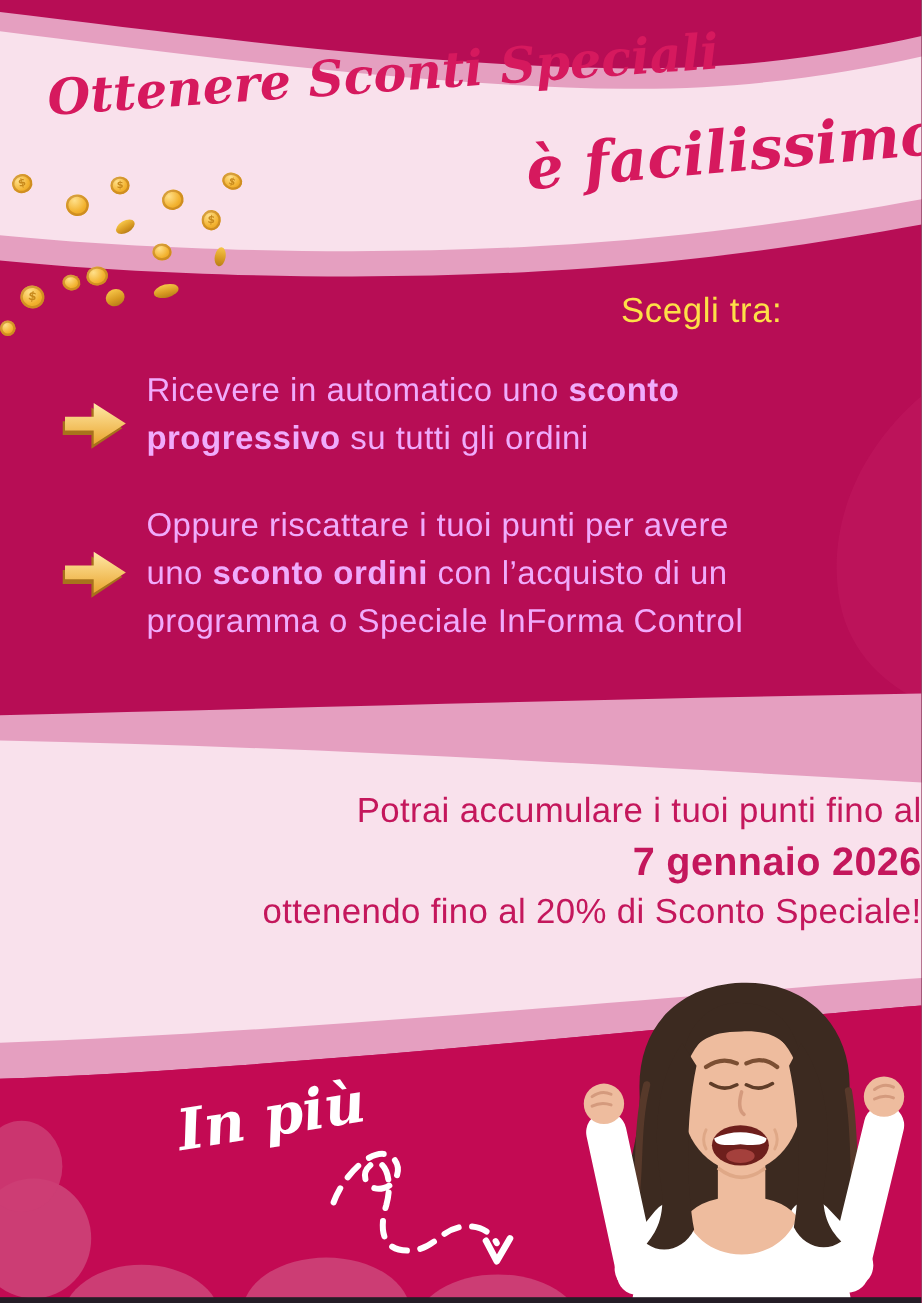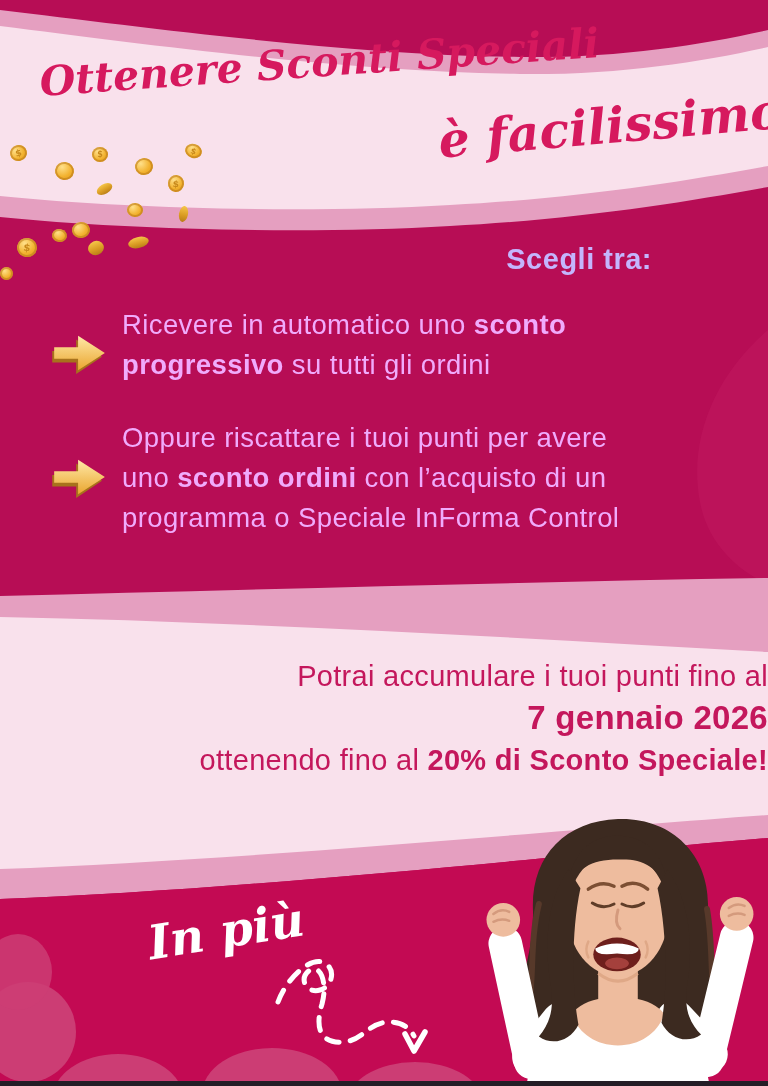--- a/index.html
+++ b/index.html
@@ -11,41 +11,41 @@
   .bg-svg{position:absolute;inset:0;display:block;}
   
   .script{
     font-family:"DejaVu Serif",serif;font-style:italic;font-weight:bold;
     color:#d6195e;white-space:nowrap;
   }
   .title1{position:absolute;left:38px;top:58px;font-size:41px;transform:rotate(-4deg);transform-origin:left top;}
   .title2{position:absolute;left:436px;top:112px;font-size:49px;transform:rotate(-5deg);transform-origin:left top;}
   .choose-heading{
     position:absolute;top:243px;right:116px;
-    color:#c4b5fd;font-weight:bold;font-size:29px;letter-spacing:.5px;white-space:nowrap;
+    color:#fde047;font-weight:normal;font-size:29px;letter-spacing:.5px;white-space:nowrap;
   }
   .bullets{position:absolute;left:122px;top:305px;width:505px;color:#f0abfc;}
   .bullets p{margin:0 0 33px 0;font-size:27.5px;line-height:40px;letter-spacing:.4px;font-weight:400;}
   .bullets b{font-weight:bold;}
   .arrow-ico{position:absolute;left:50px;width:60px;height:44px;}
   .arrow-1{top:331px;}
   .arrow-2{top:455px;}
   .coin{position:absolute;border-radius:50%;
     background:radial-gradient(circle at 35% 30%, #ffe08a 0%, #f2b12d 55%, #d8941f 100%);
     box-shadow:inset 0 0 0 2px rgba(185,120,25,.55);
     display:flex;align-items:center;justify-content:center;
     color:#c8891b;font-weight:bold;font-family:"DejaVu Sans",sans-serif;
   }
   .coin.edge{background:linear-gradient(180deg,#f6c649 0%,#d89a22 60%,#b97e18 100%);box-shadow:none;}
   .banner{
     position:absolute;left:0;right:0;top:656px;text-align:right;
     color:#c4175c;font-size:29px;letter-spacing:.3px;line-height:40px;
   }
   .banner .l2{font-size:33px;font-weight:bold;line-height:44px;}
-  .banner b{font-weight:bold;}
+  .banner b{font-weight:normal;}
   .inpiu{
     position:absolute;left:144px;top:916px;font-size:47px;color:#ffffff;
     transform:rotate(-9deg);transform-origin:left top;
     font-family:"DejaVu Serif",serif;font-style:italic;font-weight:bold;white-space:nowrap;
   }
   .dashed-arrow{position:absolute;left:270px;top:948px;width:170px;height:118px;}
   .woman{position:absolute;right:0;top:815px;width:300px;height:267px;}
   .bottom-strip{position:absolute;left:0;bottom:0;width:768px;height:5px;background:#241d26;}
 </style>
 </head>

